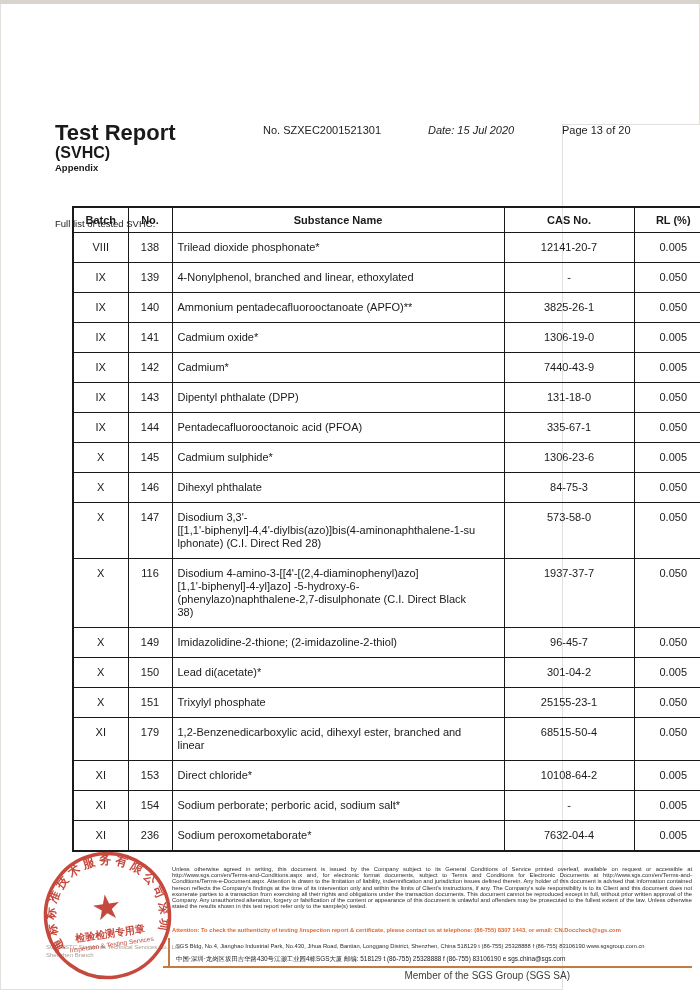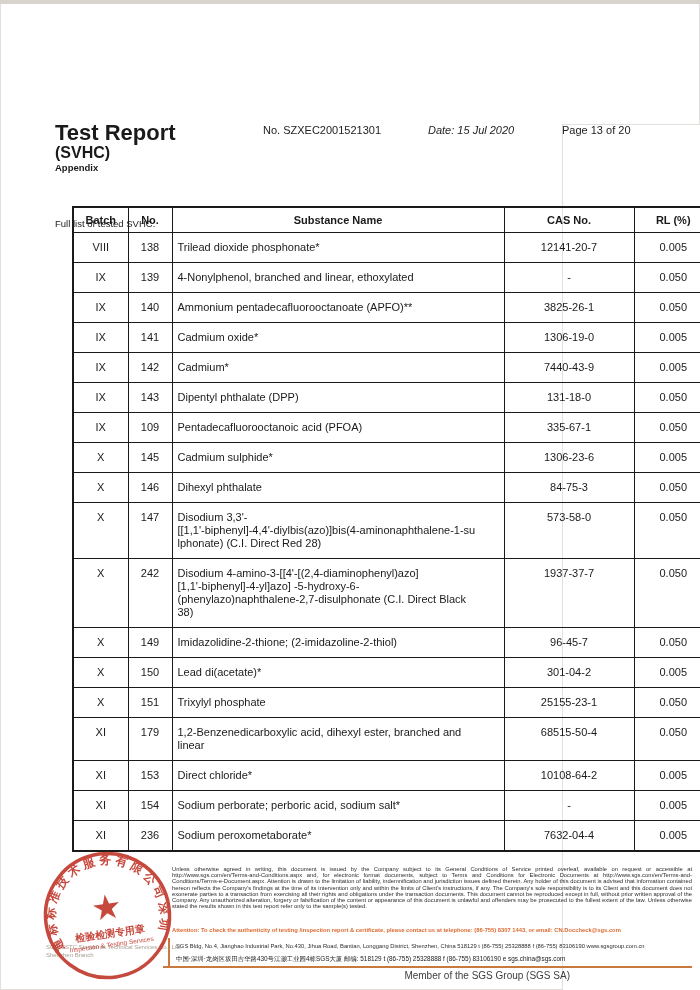--- a/index.html
+++ b/index.html
@@ -126,21 +126,21 @@
           </tr>
           <tr>
             <td class="c">IX</td>
             <td class="c">143</td>
             <td class="sub">Dipentyl phthalate (DPP)</td>
             <td class="c">131-18-0</td>
             <td class="c">0.050</td>
           </tr>
           <tr>
             <td class="c">IX</td>
-            <td class="c">109</td>
+            <td class="c">144</td>
             <td class="sub">Pentadecafluorooctanoic acid (PFOA)</td>
             <td class="c">335-67-1</td>
             <td class="c">0.050</td>
           </tr>
           <tr>
             <td class="c">X</td>
             <td class="c">145</td>
             <td class="sub">Cadmium sulphide*</td>
             <td class="c">1306-23-6</td>
             <td class="c">0.005</td>
@@ -156,21 +156,21 @@
             <td class="c">X</td>
             <td class="c">147</td>
             <td class="sub">Disodium 3,3'-
 [[1,1'-biphenyl]-4,4'-diylbis(azo)]bis(4-aminonaphthalene-1-su
 lphonate) (C.I. Direct Red 28)</td>
             <td class="c">573-58-0</td>
             <td class="c">0.050</td>
           </tr>
           <tr>
             <td class="c">X</td>
-            <td class="c">242</td>
+            <td class="c">116</td>
             <td class="sub">Disodium 4-amino-3-[[4'-[(2,4-diaminophenyl)azo]
 [1,1'-biphenyl]-4-yl]azo] -5-hydroxy-6-
 (phenylazo)naphthalene-2,7-disulphonate (C.I. Direct Black
 38)</td>
             <td class="c">1937-37-7</td>
             <td class="c">0.050</td>
           </tr>
           <tr>
             <td class="c">X</td>
             <td class="c">149</td>

